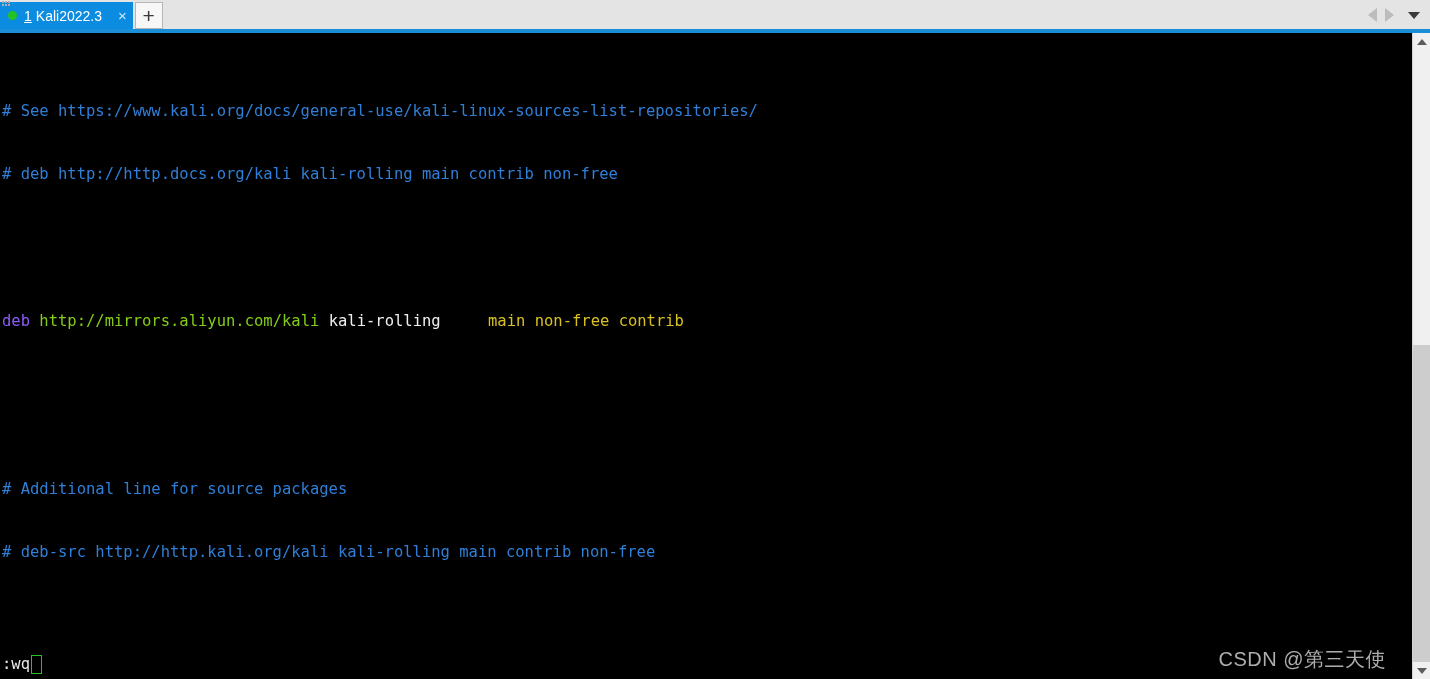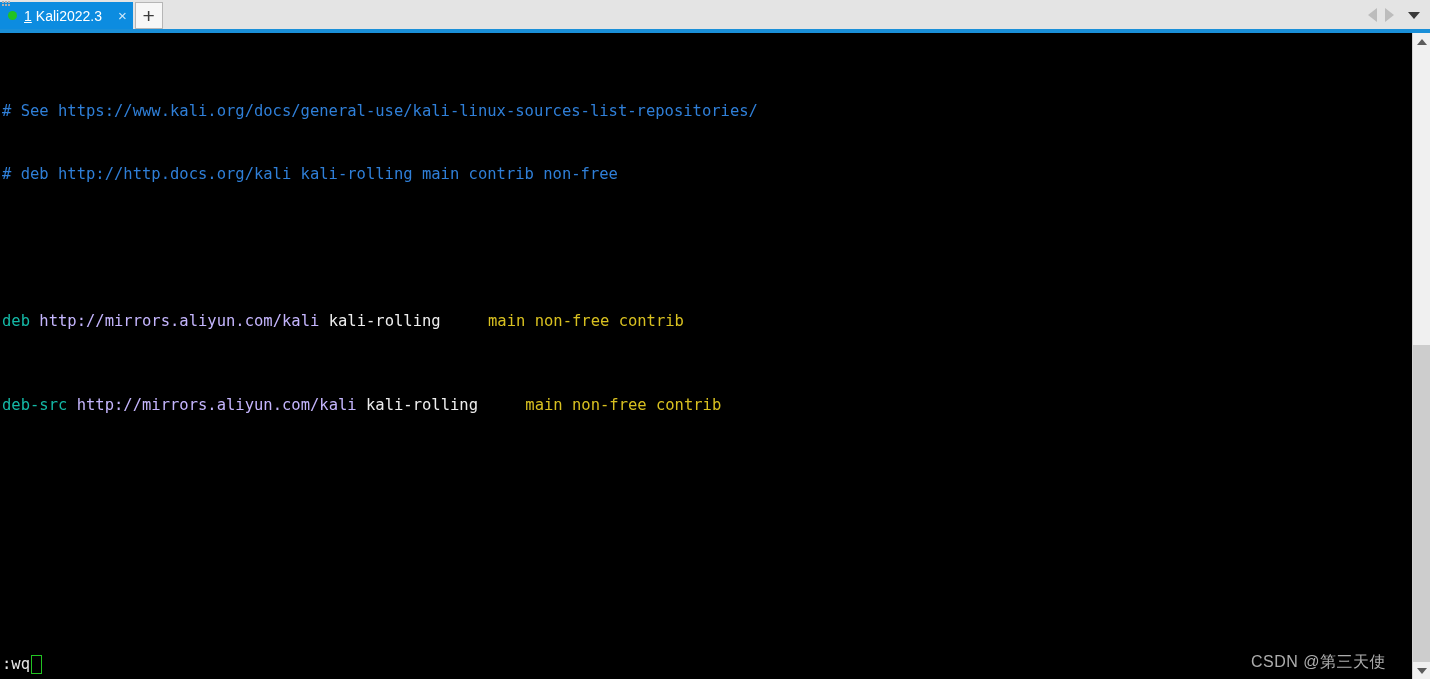--- a/index.html
+++ b/index.html
@@ -79,22 +79,22 @@
   }
   .screen{
     position:absolute; left:0; top:0; right:0; bottom:0;
     padding:5px 0 0 2px;
     font-family:"DejaVu Sans Mono", monospace;
     font-size:15.5px; line-height:21px;
     white-space:pre;
   }
   .row{ height:21px; }
   .c-comment{ color:#2f7fd8;margin-top:16px; }
-  .c-key   { color:#14b8a6; }
-  .c-url   { color:#c4b5fd; }
+  .c-key   { color:#8b5cf6; }
+  .c-url   { color:#84cc16; }
   .c-target{ color:#eeeeee; font-weight:normal; }
   .c-comp  { color:#d8c020;padding-left:38px; }
   .c-plain { color:#e8e8e8; }
 
   .statusline{
     position:absolute; left:2px; bottom:4px;
     font-family:"DejaVu Sans Mono", monospace;
     font-size:15.5px; line-height:21px;
     color:#e8e8e8; white-space:pre;
     display:flex; align-items:center;
@@ -102,21 +102,21 @@
   .cursor{
     display:inline-block; width:11px; height:19px;
     border:1.5px solid #22c322; background:transparent;
     margin-left:1px; vertical-align:middle;
   }
 
   .watermark{
     position:absolute; right:26px; bottom:6px;
     color:#d9d9d9; opacity:.80;
     font-family:"Liberation Sans", sans-serif;
-    font-size:16px; letter-spacing:.5px;
+    font-size:20px; letter-spacing:.5px;
     pointer-events:none; user-select:none;
   }
 
   
   .sb{
     position:absolute; right:0; top:33px; width:18px; height:646px;
     background:#f0f0f0; border-left:1px solid #d4d4d4;
   }
   .sb-btn{
     position:absolute; left:0; width:17px; height:17px;
@@ -172,23 +172,24 @@
 
   <div class="term">
     <div class="screen">
 
       <div class="row"><span class="c-comment"># See https://www.kali.org/docs/general-use/kali-linux-sources-list-repositories/</span></div>
       <div class="row"><span class="c-comment"># deb http://http.docs.org/kali kali-rolling main contrib non-free</span></div>
       <div class="row"><span class="c-plain"></span></div>
 
       <div class="row"><span class="c-key">deb</span><span class="c-plain"> </span><span class="c-url">http://mirrors.aliyun.com/kali</span><span class="c-plain"> </span><span class="c-target">kali-rolling</span><span class="c-plain"> </span><span class="c-comp">main non-free contrib</span></div>
 
-      <div class="row"><span class="c-key">deb-src</span><span class="c-plain"> </span><span class="c-url">http://mirrors.aliyun.com/kali</span><span class="c-plain"> </span><span class="c-target">kali-rolling</span><span class="c-plain"> </span><span class="c-comp">main non-free contrib</span></div>
 
       <div class="row"><span class="c-plain"></span></div>
+      <div class="row"><span class="c-comment"># Additional line for source packages</span></div>
+      <div class="row"><span class="c-comment"># deb-src http://http.kali.org/kali kali-rolling main contrib non-free</span></div>
 
       
     </div>
 
     <div class="statusline">
       <span>:wq</span>
       <span class="cursor"></span>
     </div>
 
     <div class="watermark">CSDN @第三天使</div>

